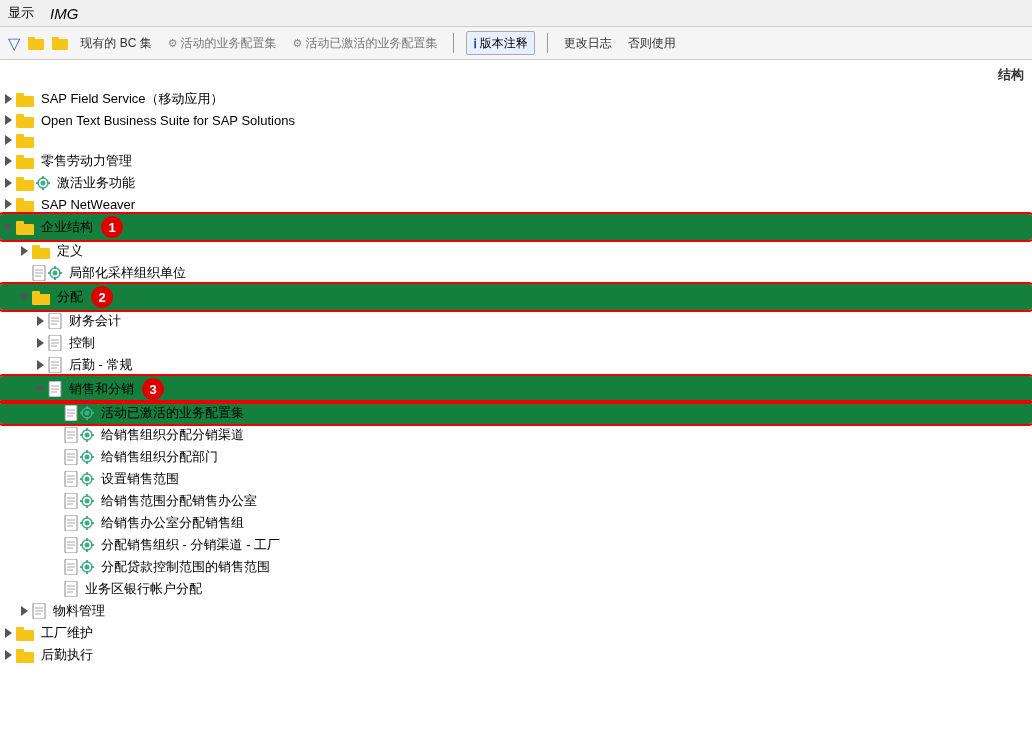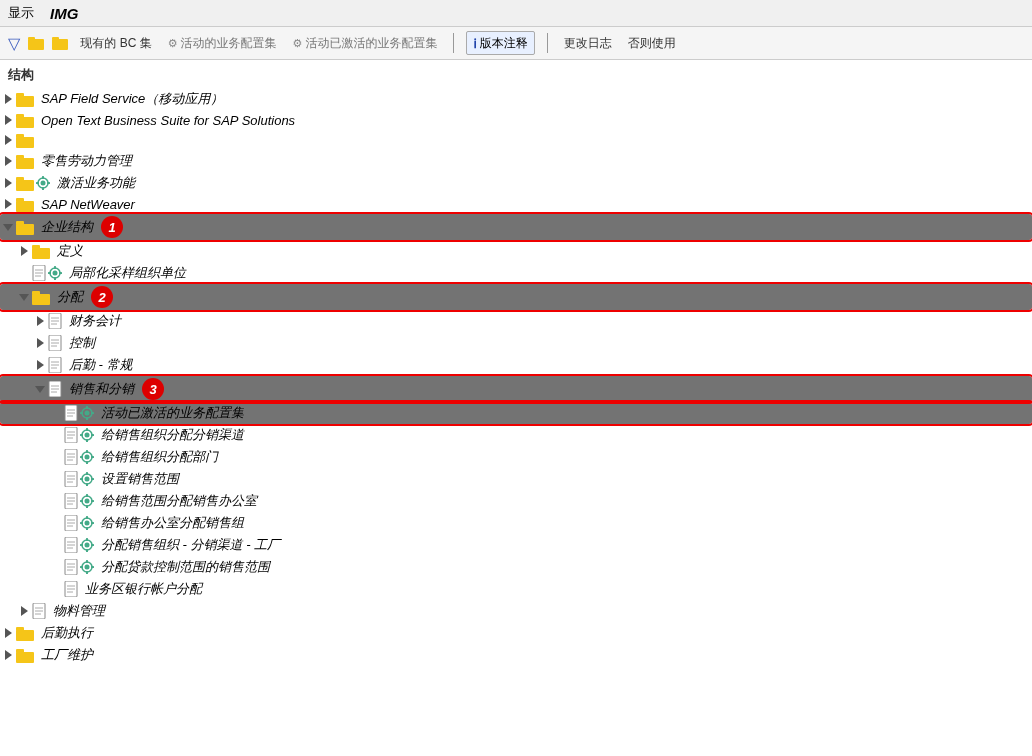--- a/index.html
+++ b/index.html
@@ -13,21 +13,21 @@
     .title-bar {
       background: #f0f0f0;
       padding: 4px 8px;
       border-bottom: 1px solid #ccc;
       display: flex;
       align-items: center;
       gap: 16px;
     }
     .title-img {
       font-size: 15px;
-      font-weight: bold;
+      font-weight: normal;
       font-style: italic;
     }
     
     .toolbar {
       background: #f5f5f5;
       border-bottom: 1px solid #ccc;
       padding: 4px 8px;
       display: flex;
       align-items: center;
       gap: 8px;
@@ -58,40 +58,40 @@
       border: 1px solid #aaa;
       background: #e8f0ff;
       border-radius: 2px;
     }
     
     .section-label {
       padding: 6px 8px 2px 8px;
       font-size: 13px;
       font-weight: bold;
       color: #333;
+      text-align: right;
     }
     
     .tree {
       padding: 2px 0;
       overflow-y: auto;
       height: calc(100vh - 90px);
-      font-style: italic;
     }
     .tree-item {
       display: flex;
       align-items: center;
       padding: 2px 0;
       cursor: default;
       white-space: nowrap;
       min-height: 20px;
     }
     .tree-item.highlighted {
       outline: 2px solid #e00;
       border-radius: 3px;
-      background: #737373;
+      background: #15803d;
       text-align: right;
     }
     .indent { display: inline-block; width: 16px; flex-shrink: 0; }
     .expand-btn {
       width: 16px;
       height: 16px;
       display: inline-flex;
       align-items: center;
       justify-content: center;
       cursor: pointer;
@@ -618,27 +618,27 @@
     <div class="tree-item">
       <span class="expand-btn">
         <span class="arrow-right"></span>
       </span>
       <span class="tree-icons">
         <svg width="18" height="15" viewBox="0 0 18 15" style="margin-right:1px;flex-shrink:0;">
       <rect x="0" y="4" width="18" height="11" rx="1" fill="#f5c518"></rect>
       <rect x="0" y="1" width="8" height="4" rx="1" fill="#f5c518"></rect>
     </svg>
       </span>
+      <span class="tree-label">工厂维护</span>
+    </div>
+    <div class="tree-item">
+      <span class="expand-btn">
+        <span class="arrow-right"></span>
+      </span>
+      <span class="tree-icons">
+        <svg width="18" height="15" viewBox="0 0 18 15" style="margin-right:1px;flex-shrink:0;">
+      <rect x="0" y="4" width="18" height="11" rx="1" fill="#f5c518"></rect>
+      <rect x="0" y="1" width="8" height="4" rx="1" fill="#f5c518"></rect>
+    </svg>
+      </span>
       <span class="tree-label">后勤执行</span>
-    </div>
-    <div class="tree-item">
-      <span class="expand-btn">
-        <span class="arrow-right"></span>
-      </span>
-      <span class="tree-icons">
-        <svg width="18" height="15" viewBox="0 0 18 15" style="margin-right:1px;flex-shrink:0;">
-      <rect x="0" y="4" width="18" height="11" rx="1" fill="#f5c518"></rect>
-      <rect x="0" y="1" width="8" height="4" rx="1" fill="#f5c518"></rect>
-    </svg>
-      </span>
-      <span class="tree-label">工厂维护</span>
     </div>
   </div>
 
 </body></html>

